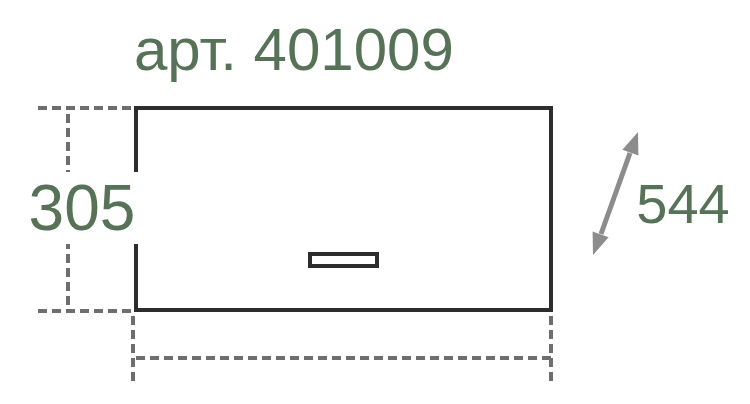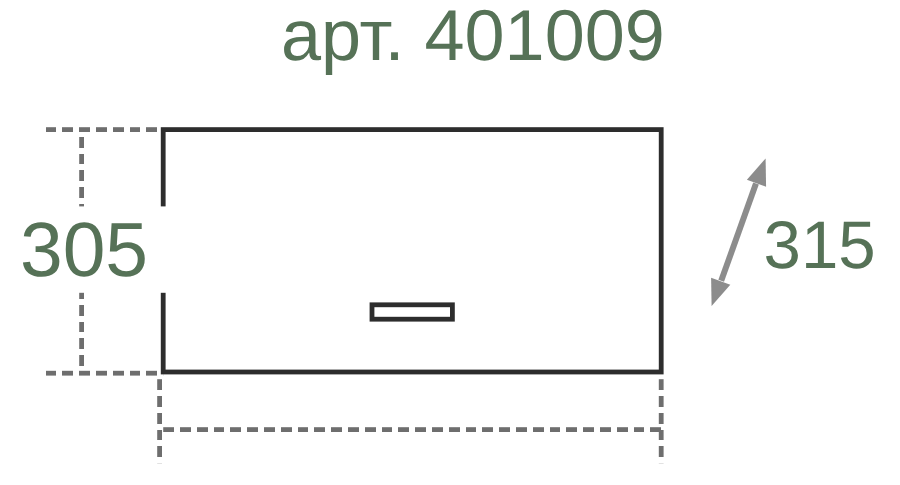--- a/index.html
+++ b/index.html
@@ -12,22 +12,22 @@
   html,body{margin:0;padding:0;background:#fff;}
   .canvas{
     position:relative;
     width:750px;height:404px;
     background:var(--bg);
     overflow:hidden;
     font-family:"Liberation Sans",sans-serif;
   }
   .abs{position:absolute;}
   .title{
-    left:134px;top:0;width:420px;
-    text-align:right;
+    left:134px;top:20px;width:420px;
+    text-align:left;
     font-size:60px;line-height:1;
     color:var(--accent-green);
     white-space:nowrap;
     z-index:2;
   }
   .cabinet{
     left:134px;top:106px;width:419px;height:206px;
     border:4px solid var(--line-dark);
     box-sizing:border-box;
     background:#fff;
@@ -56,21 +56,21 @@
   .width-ext-left{left:131px;top:316px;height:70px;}
   .width-ext-right{left:549px;top:316px;height:70px;}
   .width-line{left:136px;top:356px;width:415px;}
   .dim-label{
     color:var(--accent-green);
     line-height:1;
     text-align:center;
     white-space:nowrap;
     z-index:2;
   }
-  .height-label{left:0px;top:172px;width:140px;font-size:64px;background:var(--bg);padding:4px 0;}
+  .height-label{left:0px;top:172px;width:140px;font-size:64px;background:var(--bg);padding:4px 12px;}
   .width-label{left:288px;top:317px;width:120px;font-size:64px;background:var(--bg);padding:4px 0;}
   .depth-label{left:628px;top:176px;width:110px;font-size:56px;}
   .depth-arrow{left:580px;top:124px;z-index:1;}
   .depth-arrow line{stroke:var(--arrow-gray);stroke-width:5;}
   .depth-arrow polygon{fill:var(--arrow-gray);}
 </style>
 </head>
 <body>
 
 <div class="canvas">
@@ -88,15 +88,15 @@
 
   <div class="abs vdash width-ext-left"></div>
   <div class="abs vdash width-ext-right"></div>
   <div class="abs hdash width-line"></div>
 
   <svg class="abs depth-arrow" width="70" height="140" viewBox="0 0 70 140" aria-hidden="true">
     <line x1="21" y1="110" x2="50" y2="29"></line>
     <polygon points="58,8 58.4,31.6 42.4,25.7"></polygon>
     <polygon points="13,131 28.6,113.3 12.6,107.4"></polygon>
   </svg>
-  <div class="abs dim-label depth-label">315</div>
+  <div class="abs dim-label depth-label">544</div>
 
 </div>
 
 </body></html>

